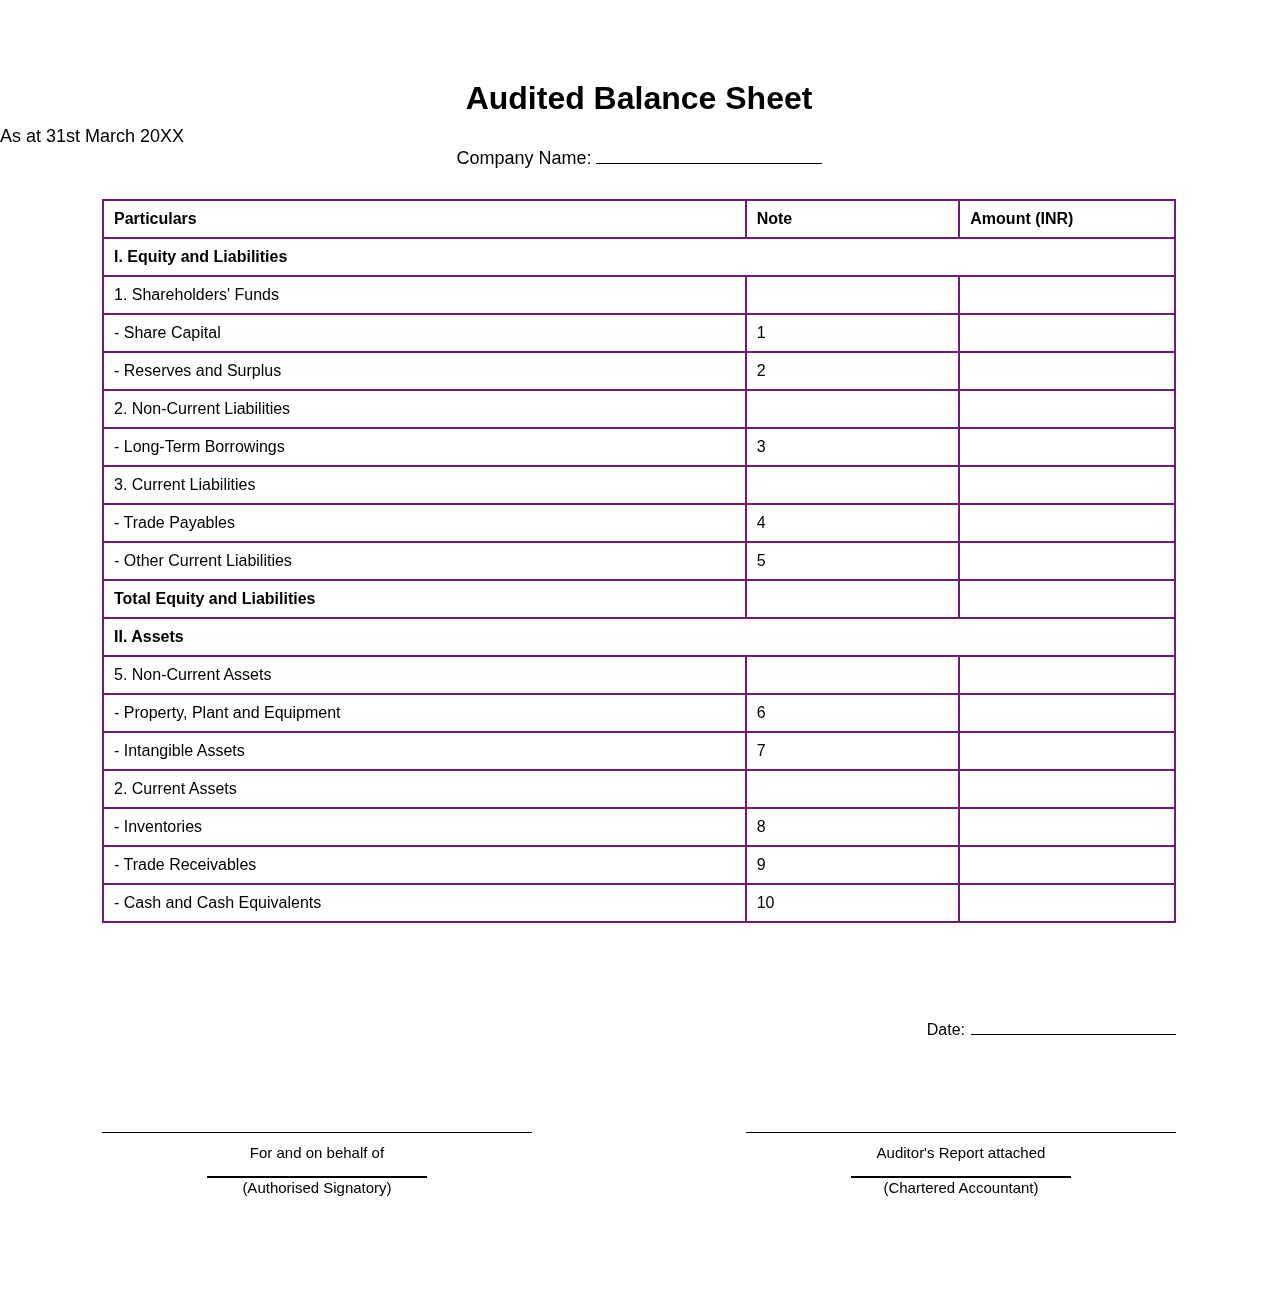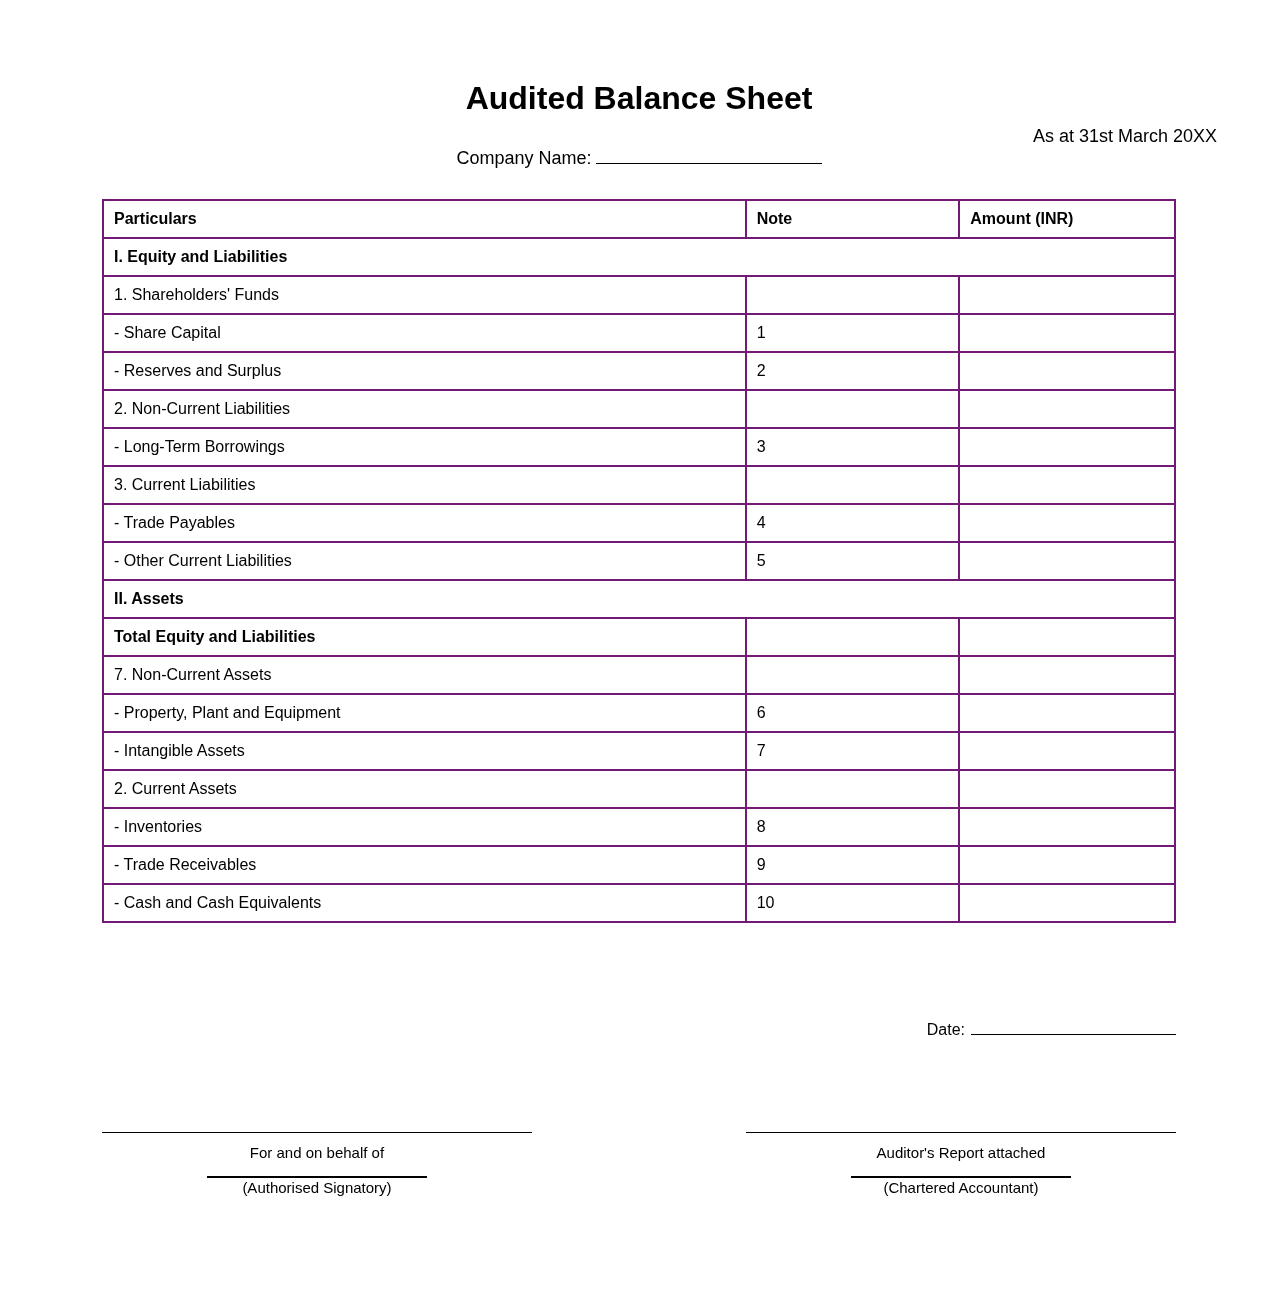--- a/index.html
+++ b/index.html
@@ -8,21 +8,21 @@
       font-family: "Liberation Sans", sans-serif;
       color: #000;
       position: relative;
     }
     .title {
       position: absolute; left: 0; width: 1278px; top: 78px;
       text-align: center; font-size: 32px; font-weight: bold; line-height: 40px;
     }
     .subtitle {
       position: absolute; left: 0; width: 1217px; top: 126px;
-      text-align: right; font-size: 18px; line-height: 21px;
+      text-align: left; font-size: 18px; line-height: 21px;
     }
     .company {
       position: absolute; left: 0; width: 1278px; top: 147px;
       text-align: center; font-size: 18px; line-height: 21px;
     }
     .blank { display: inline-block; vertical-align: baseline; border-bottom: 1px solid #000; }
     .company .blank { width: 226px; height: 16px; margin-left: 4px; }
 
     table.bs {
       position: absolute; left: 102px; top: 199px;
@@ -117,29 +117,29 @@
         <td class="sub">- Trade Payables</td>
         <td>4</td>
         <td></td>
       </tr>
       <tr>
         <td class="sub">- Other Current Liabilities</td>
         <td>5</td>
         <td></td>
       </tr>
       <tr>
-        <td colspan="3" class="section">II. Assets</td>
-      </tr>
-      <tr>
         <td class="total">Total Equity and Liabilities</td>
         <td></td>
         <td></td>
       </tr>
       <tr>
-        <td class="">7. Non-Current Assets</td>
+        <td colspan="3" class="section">II. Assets</td>
+      </tr>
+      <tr>
+        <td class="">5. Non-Current Assets</td>
         <td></td>
         <td></td>
       </tr>
       <tr>
         <td class="sub">- Property, Plant and Equipment</td>
         <td>6</td>
         <td></td>
       </tr>
       <tr>
         <td class="sub">- Intangible Assets</td>

